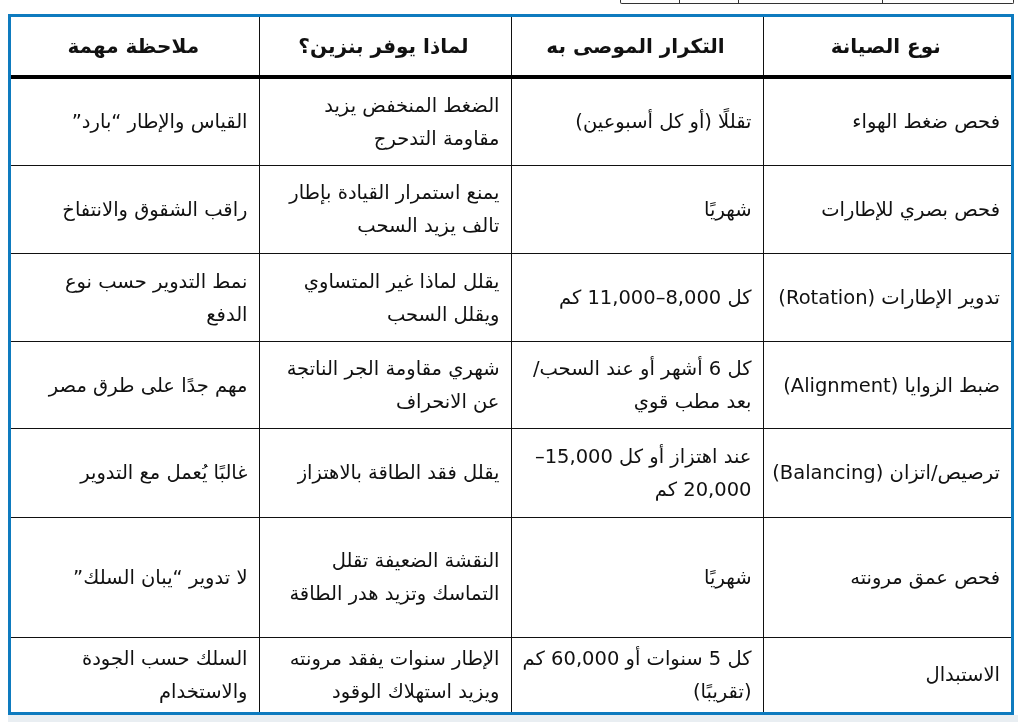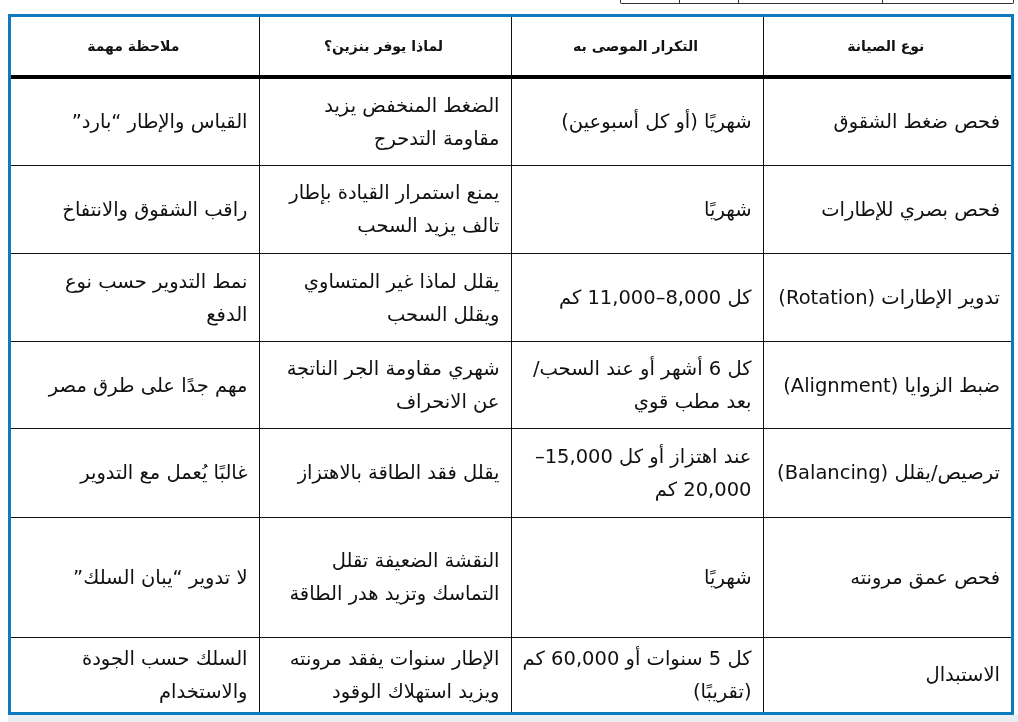--- a/index.html
+++ b/index.html
@@ -8,21 +8,21 @@
   .prev-table { position: absolute; top: -10px; left: 620px; height: 13px;
          display: flex; border: 1px solid #333; border-top: none; border-radius: 0 0 2px 2px; }
   .prev-table div { border-left: 1px solid #333; height: 13px; }
   .prev-table div:first-child { border-left: none; }
   .wrap { position: absolute; left: 8px; top: 14px; width: 1006px; height: 701px;
           border: 3px solid #0e7bbf; box-sizing: border-box; }
   .shadow { position: absolute; left: 8px; top: 715px; width: 1010px; height: 7px; background: #e9eef2; }
   table { width: 100%; height: 100%; border-collapse: collapse; direction: rtl; table-layout: fixed; }
   th, td { border: 1.5px solid #111; padding: 4px 11px 4px 8px; text-align: right; vertical-align: middle;
            font-size: 19.5px; line-height: 33px; }
-  th { font-weight: bold; text-align: center; font-size: 14px; height: 50px; border-bottom: 4px solid #000; }
+  th { font-weight: bold; text-align: center; font-size: 20px; height: 50px; border-bottom: 4px solid #000; }
   tr:first-child th { border-top: none; }
   tr th:first-child, tr td:first-child { border-right: none; margin-left: 36px; }
   tr th:last-child, tr td:last-child { border-left: none; }
   tr:last-child td { border-bottom: none; }
   .c1 { width: 248px; } .c2 { width: 252px; } .c3 { width: 252px; } .c4 { width: 248px; }
 </style>
 </head>
 <body>
 
 <div class="prev-table">
@@ -43,22 +43,22 @@
     <thead>
       <tr>
         <th>نوع الصيانة</th>
         <th>التكرار الموصى به</th>
         <th>لماذا يوفر بنزين؟</th>
         <th>ملاحظة مهمة</th>
       </tr>
     </thead>
     <tbody>
       <tr style="height:88px">
-        <td>فحص ضغط الشقوق</td>
-        <td>شهريًا (أو كل أسبوعين)</td>
+        <td>فحص ضغط الهواء</td>
+        <td>تقللًا (أو كل أسبوعين)</td>
         <td>الضغط المنخفض يزيد مقاومة التدحرج</td>
         <td>القياس والإطار “بارد”</td>
       </tr>
       <tr style="height:88px">
         <td>فحص بصري للإطارات</td>
         <td>شهريًا</td>
         <td>يمنع استمرار القيادة بإطار تالف يزيد السحب</td>
         <td>راقب الشقوق والانتفاخ</td>
       </tr>
       <tr style="height:88px">
@@ -67,21 +67,21 @@
         <td>يقلل لماذا غير المتساوي ويقلل السحب</td>
         <td>نمط التدوير حسب نوع الدفع</td>
       </tr>
       <tr style="height:87px">
         <td>ضبط الزوايا (Alignment)</td>
         <td>كل 6 أشهر أو عند السحب/بعد مطب قوي</td>
         <td>شهري مقاومة الجر الناتجة عن الانحراف</td>
         <td>مهم جدًا على طرق مصر</td>
       </tr>
       <tr style="height:88px">
-        <td>ترصيص/يقلل (Balancing)</td>
+        <td>ترصيص/اتزان (Balancing)</td>
         <td>عند اهتزاز أو كل 15,000–20,000 كم</td>
         <td>يقلل فقد الطاقة بالاهتزاز</td>
         <td>غالبًا يُعمل مع التدوير</td>
       </tr>
       <tr style="height:120px">
         <td>فحص عمق مرونته</td>
         <td>شهريًا</td>
         <td>النقشة الضعيفة تقلل التماسك وتزيد هدر الطاقة</td>
         <td>لا تدوير “يبان السلك”</td>
       </tr>

